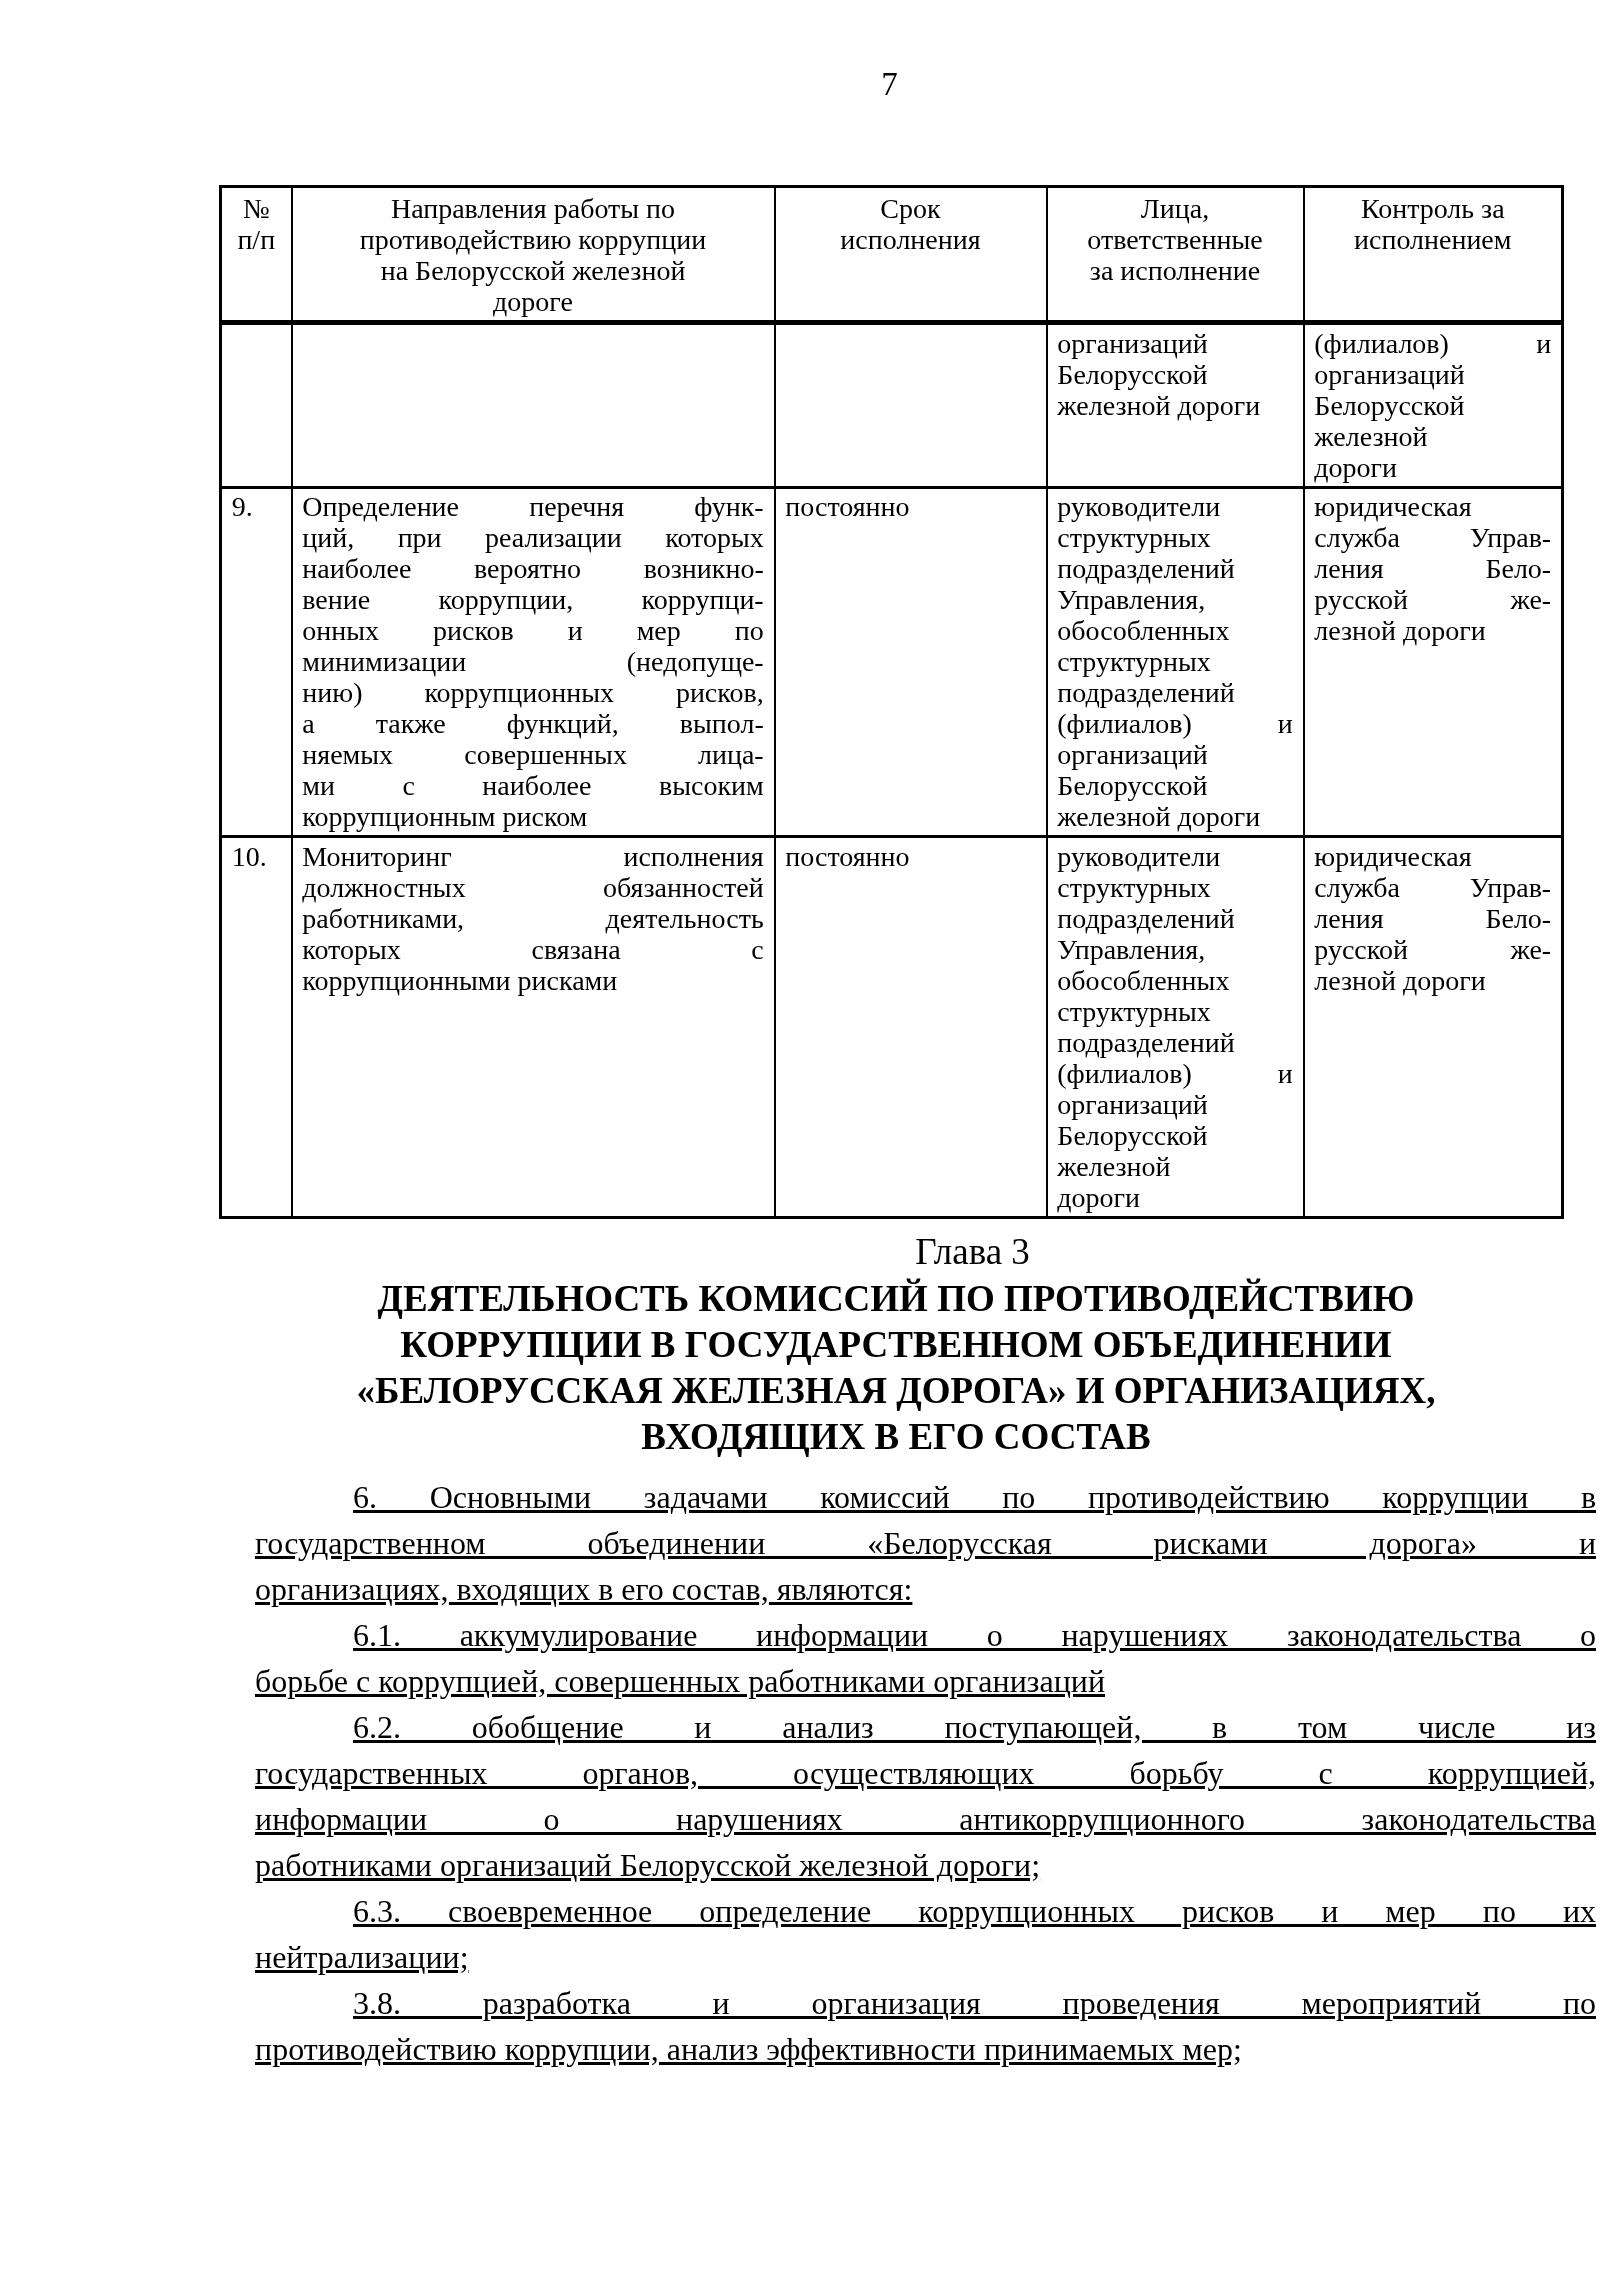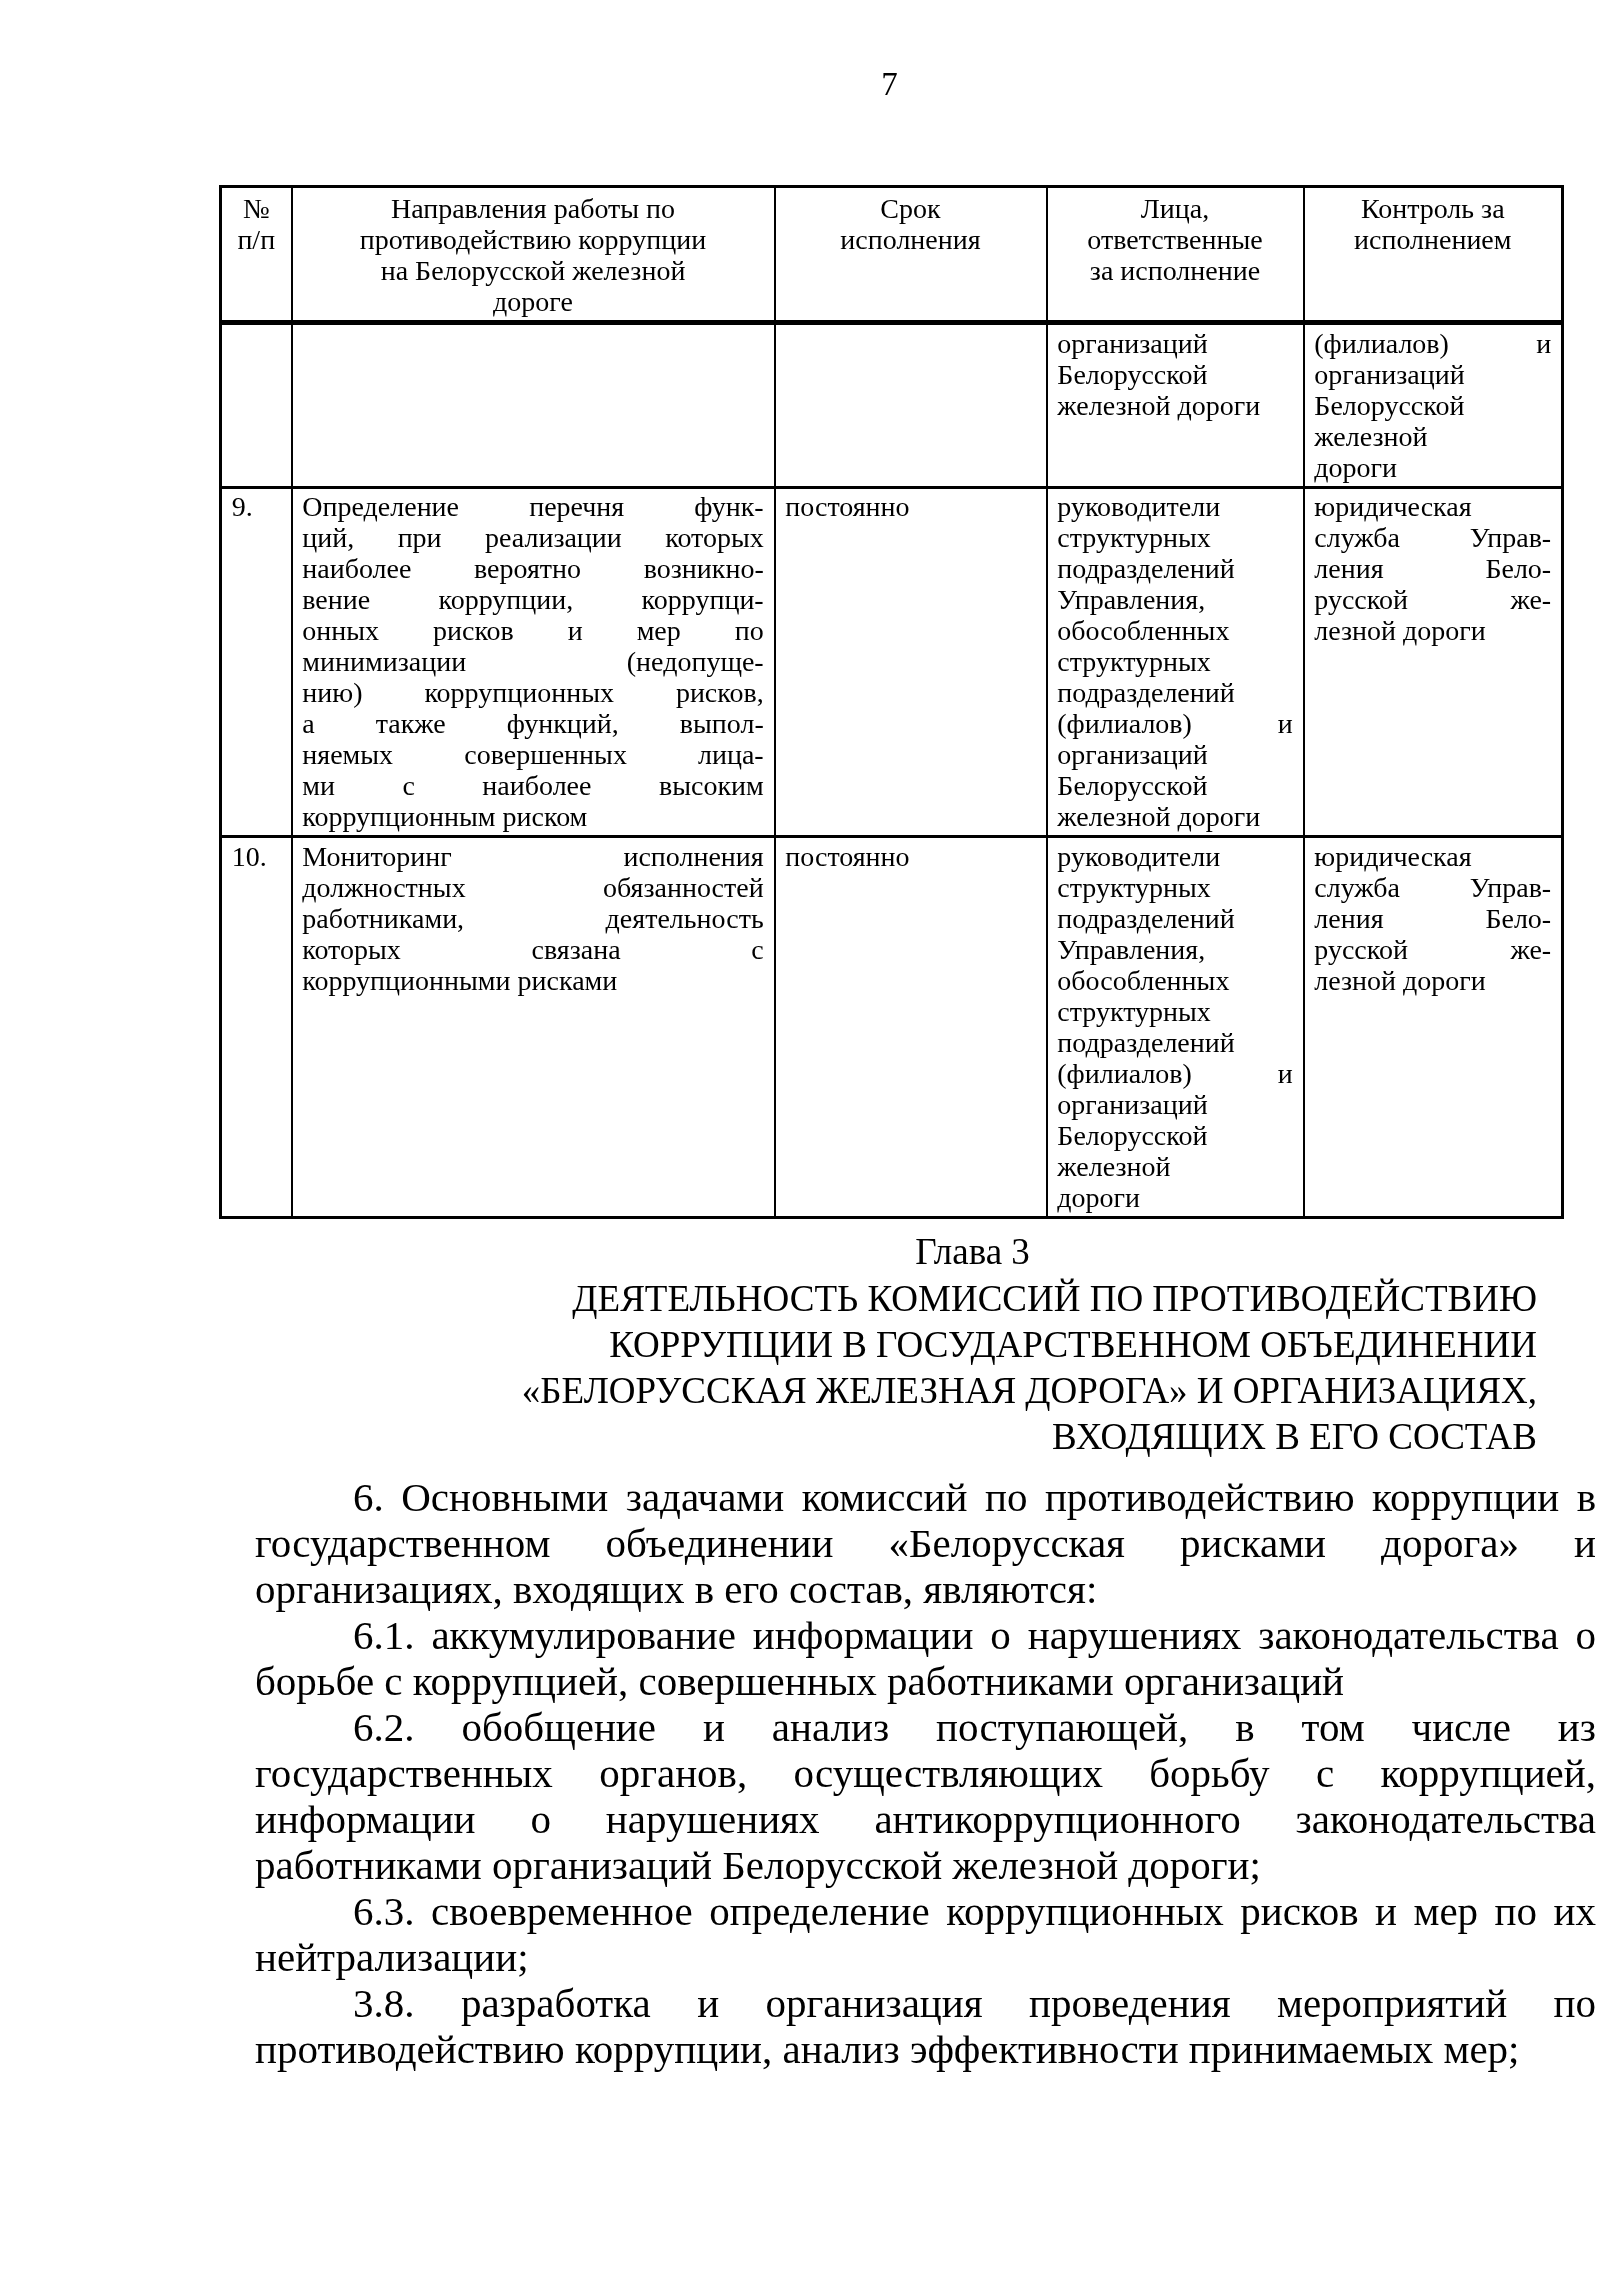--- a/index.html
+++ b/index.html
@@ -30,22 +30,22 @@
   table.doc-table td { border-top-width:3.9px; border-bottom-width:3.9px; }
   .lines-center .line { text-align:center; }
   .lines-just .line { text-align:justify; text-align-last:justify; }
   .lines-just .line:last-child { text-align-last:left; }
   .cell-num { text-align:left; }
   .content { position:absolute; left:219px; top:1227px; width:1341px;margin-left:36px; }
   .chapter-label {
     font-size:37px; line-height:49px; text-align:center; text-indent:94px;
   }
   .chapter-title { font-size:37px; line-height:46px; margin-right:59px; }
-  .chapter-title .line { text-align:right; }
-  .para { font-size:41px; line-height:46px; }
+  .chapter-title .line { text-align:center;font-weight:bold; }
+  .para { font-size:32px; line-height:46px;text-decoration:underline; }
   .para .line { text-align:justify; text-align-last:justify; }
   .para .line:last-child { text-align-last:left; }
   .para .line:first-child { text-indent:98px; }
   .para-first { margin-top:13.7px; }
 </style>
 </head>
 <body>
 
 <div class="page-number">7</div>
 

